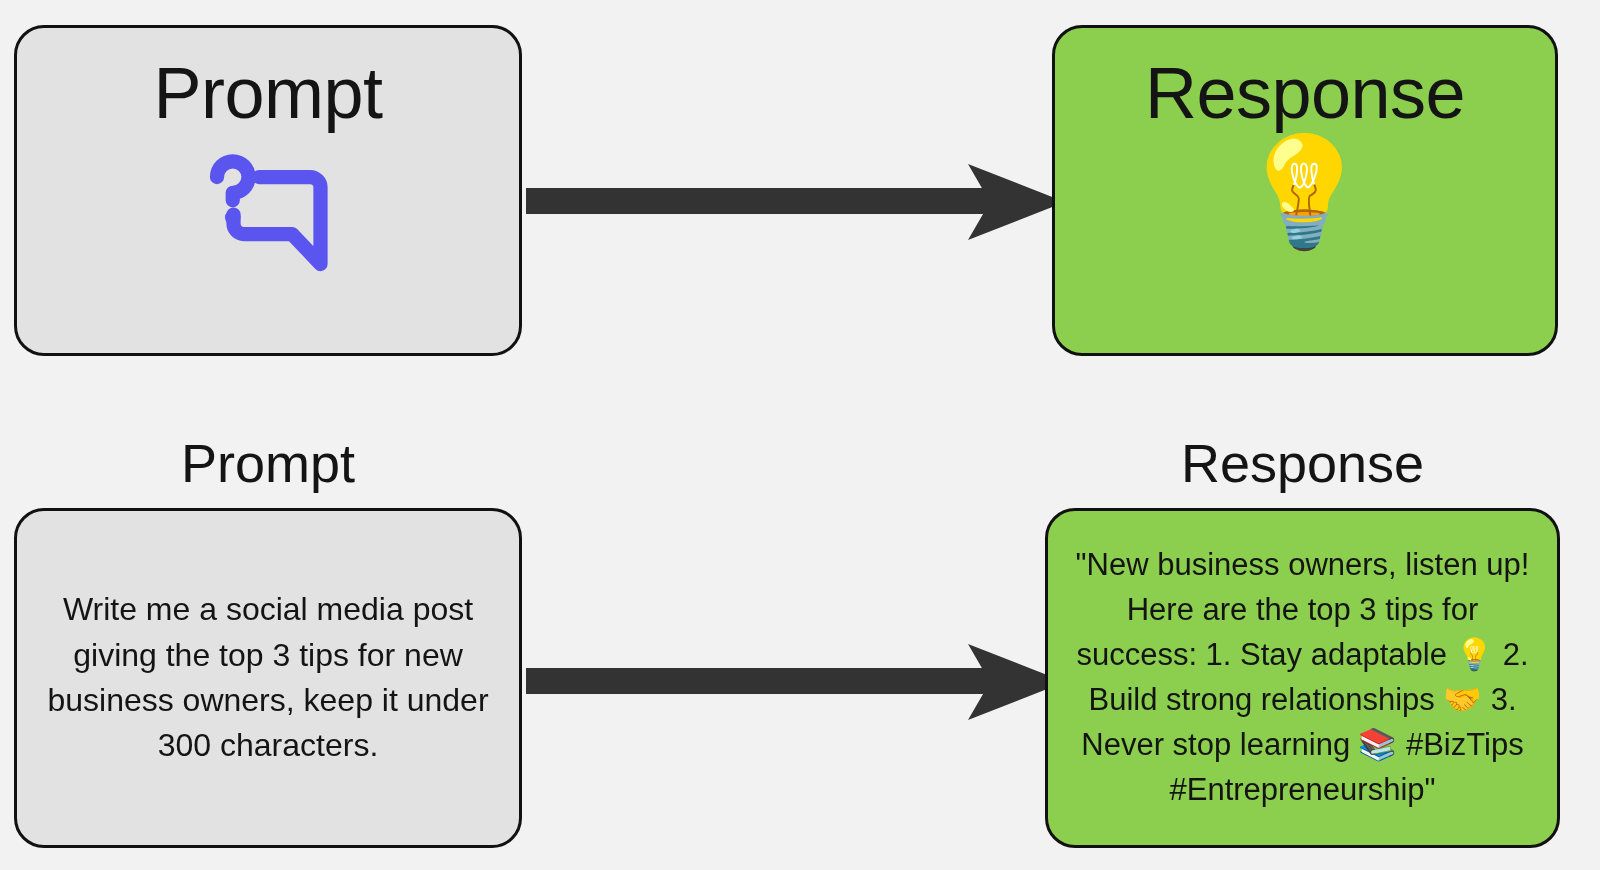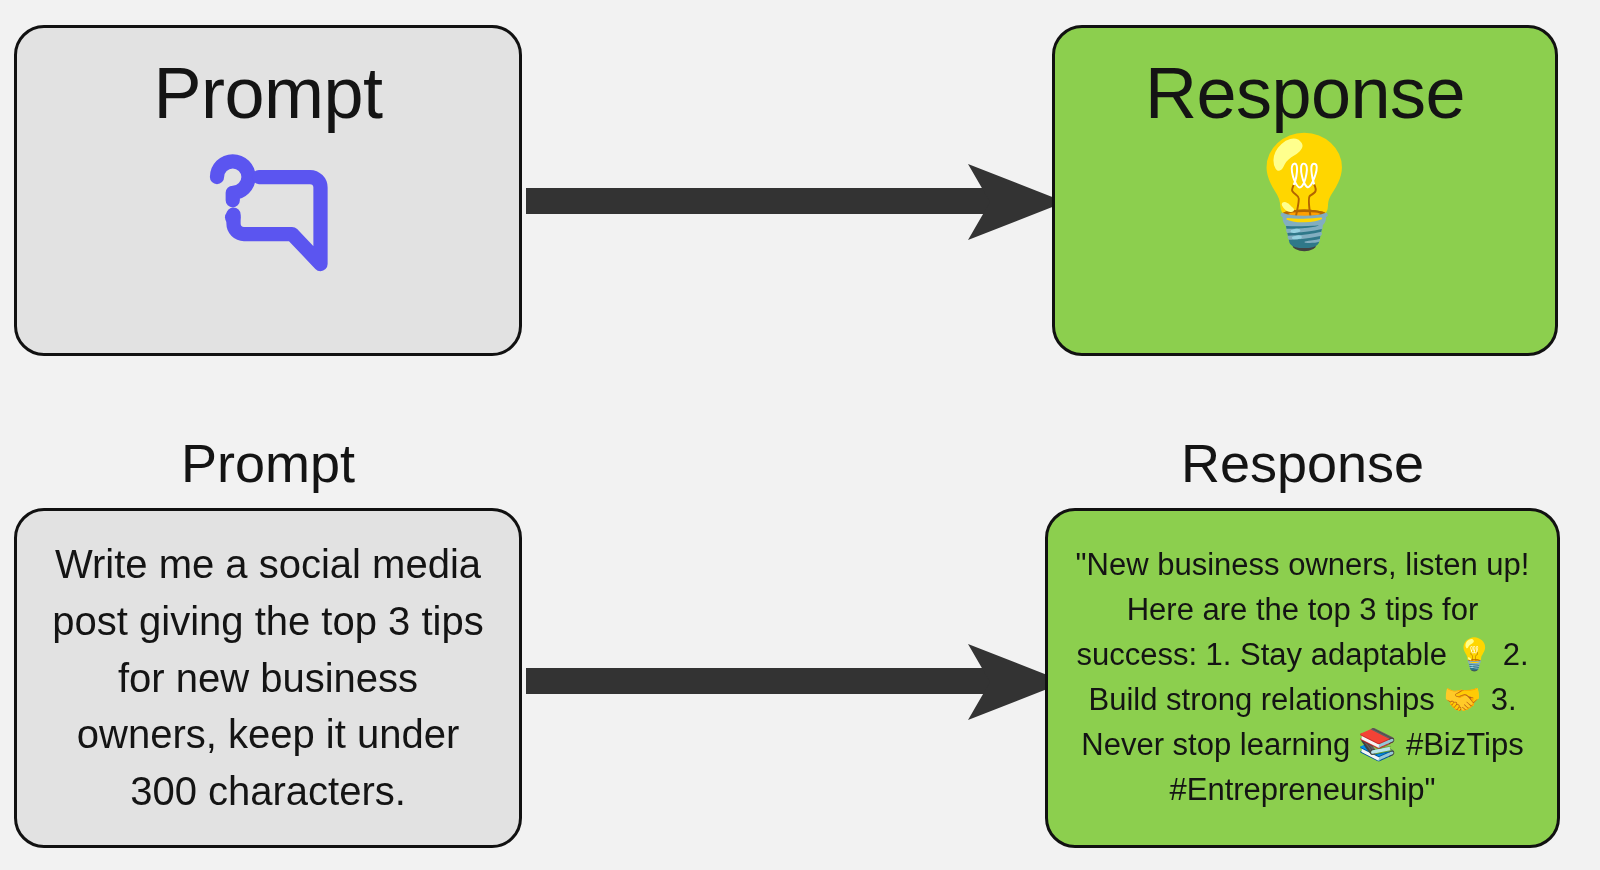--- a/index.html
+++ b/index.html
@@ -104,21 +104,21 @@
   }
   #node-response-bottom {
     left: 1045px;
     top: 508px;
     width: 515px;
     height: 340px;
     padding: 12px 22px;
   }
 
   .body-text {
-    font-size: 40px;
+    font-size: 32px;
     line-height: 1.42;
     color: #141414;
     text-align: center;
     width: 100%;
     white-space: pre-line;
   }
   #text-response-bottom { font-size: 31px; line-height: 1.45; }
 
   
   .arrow {

